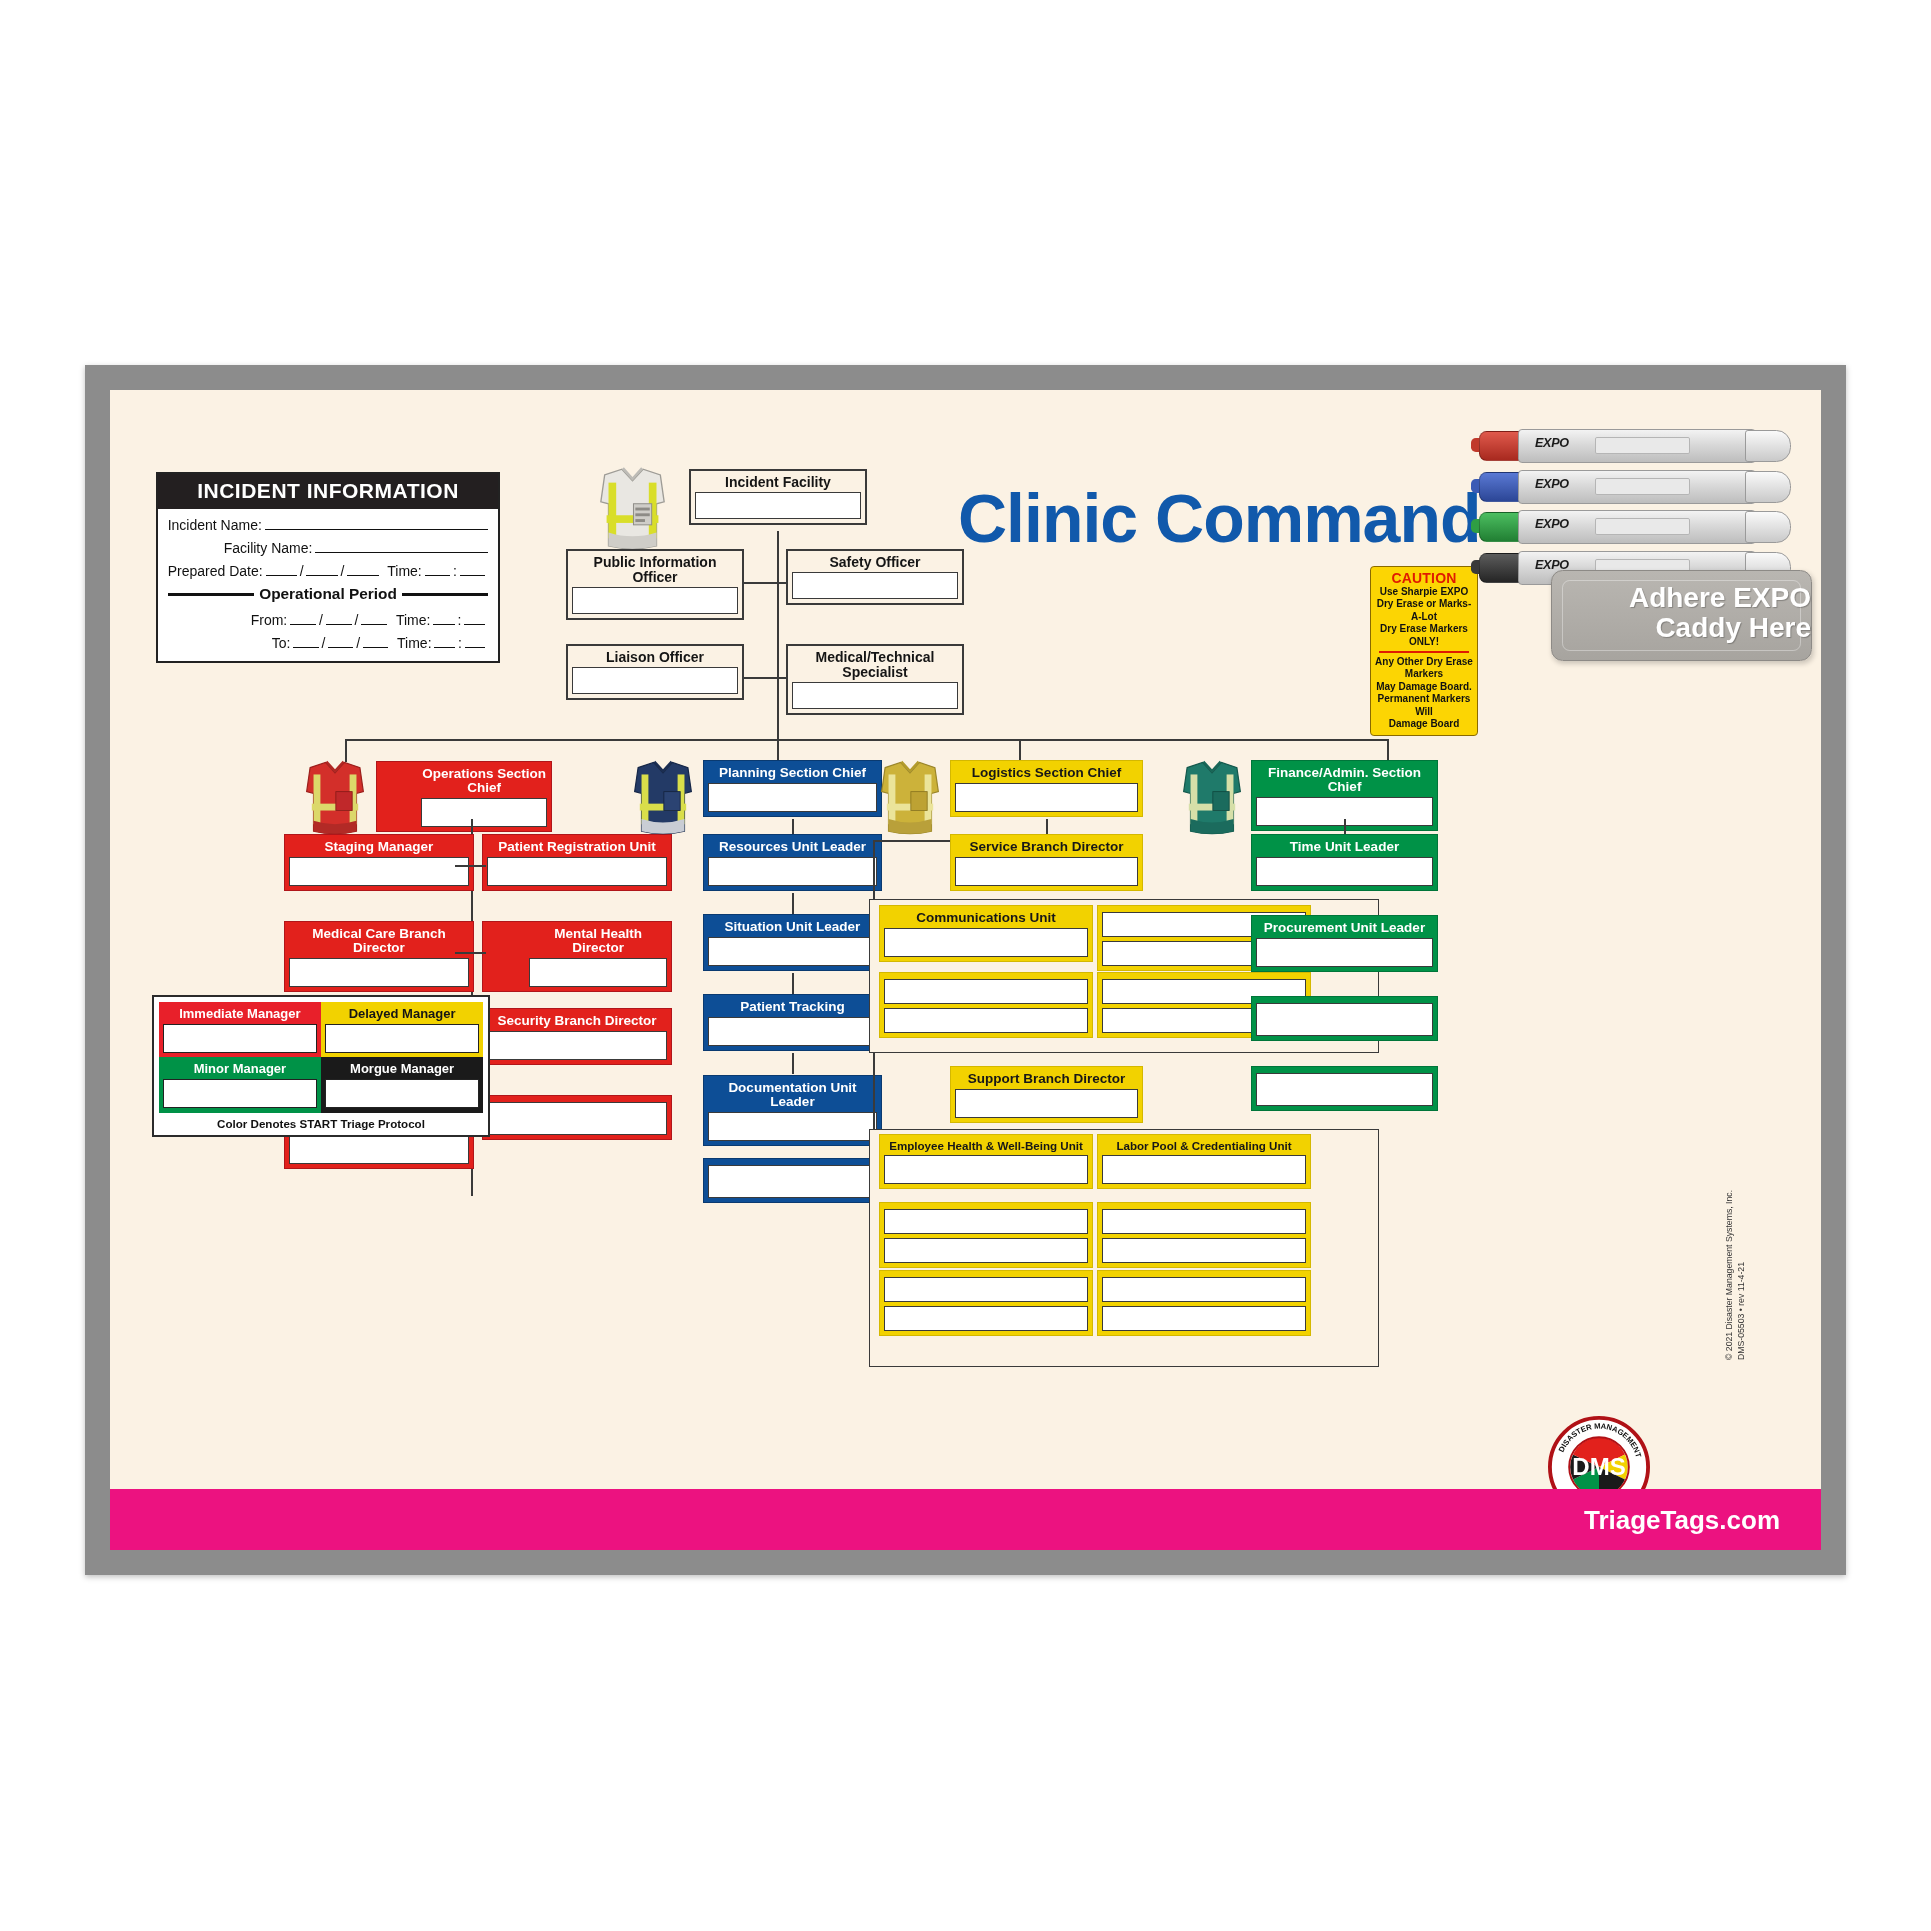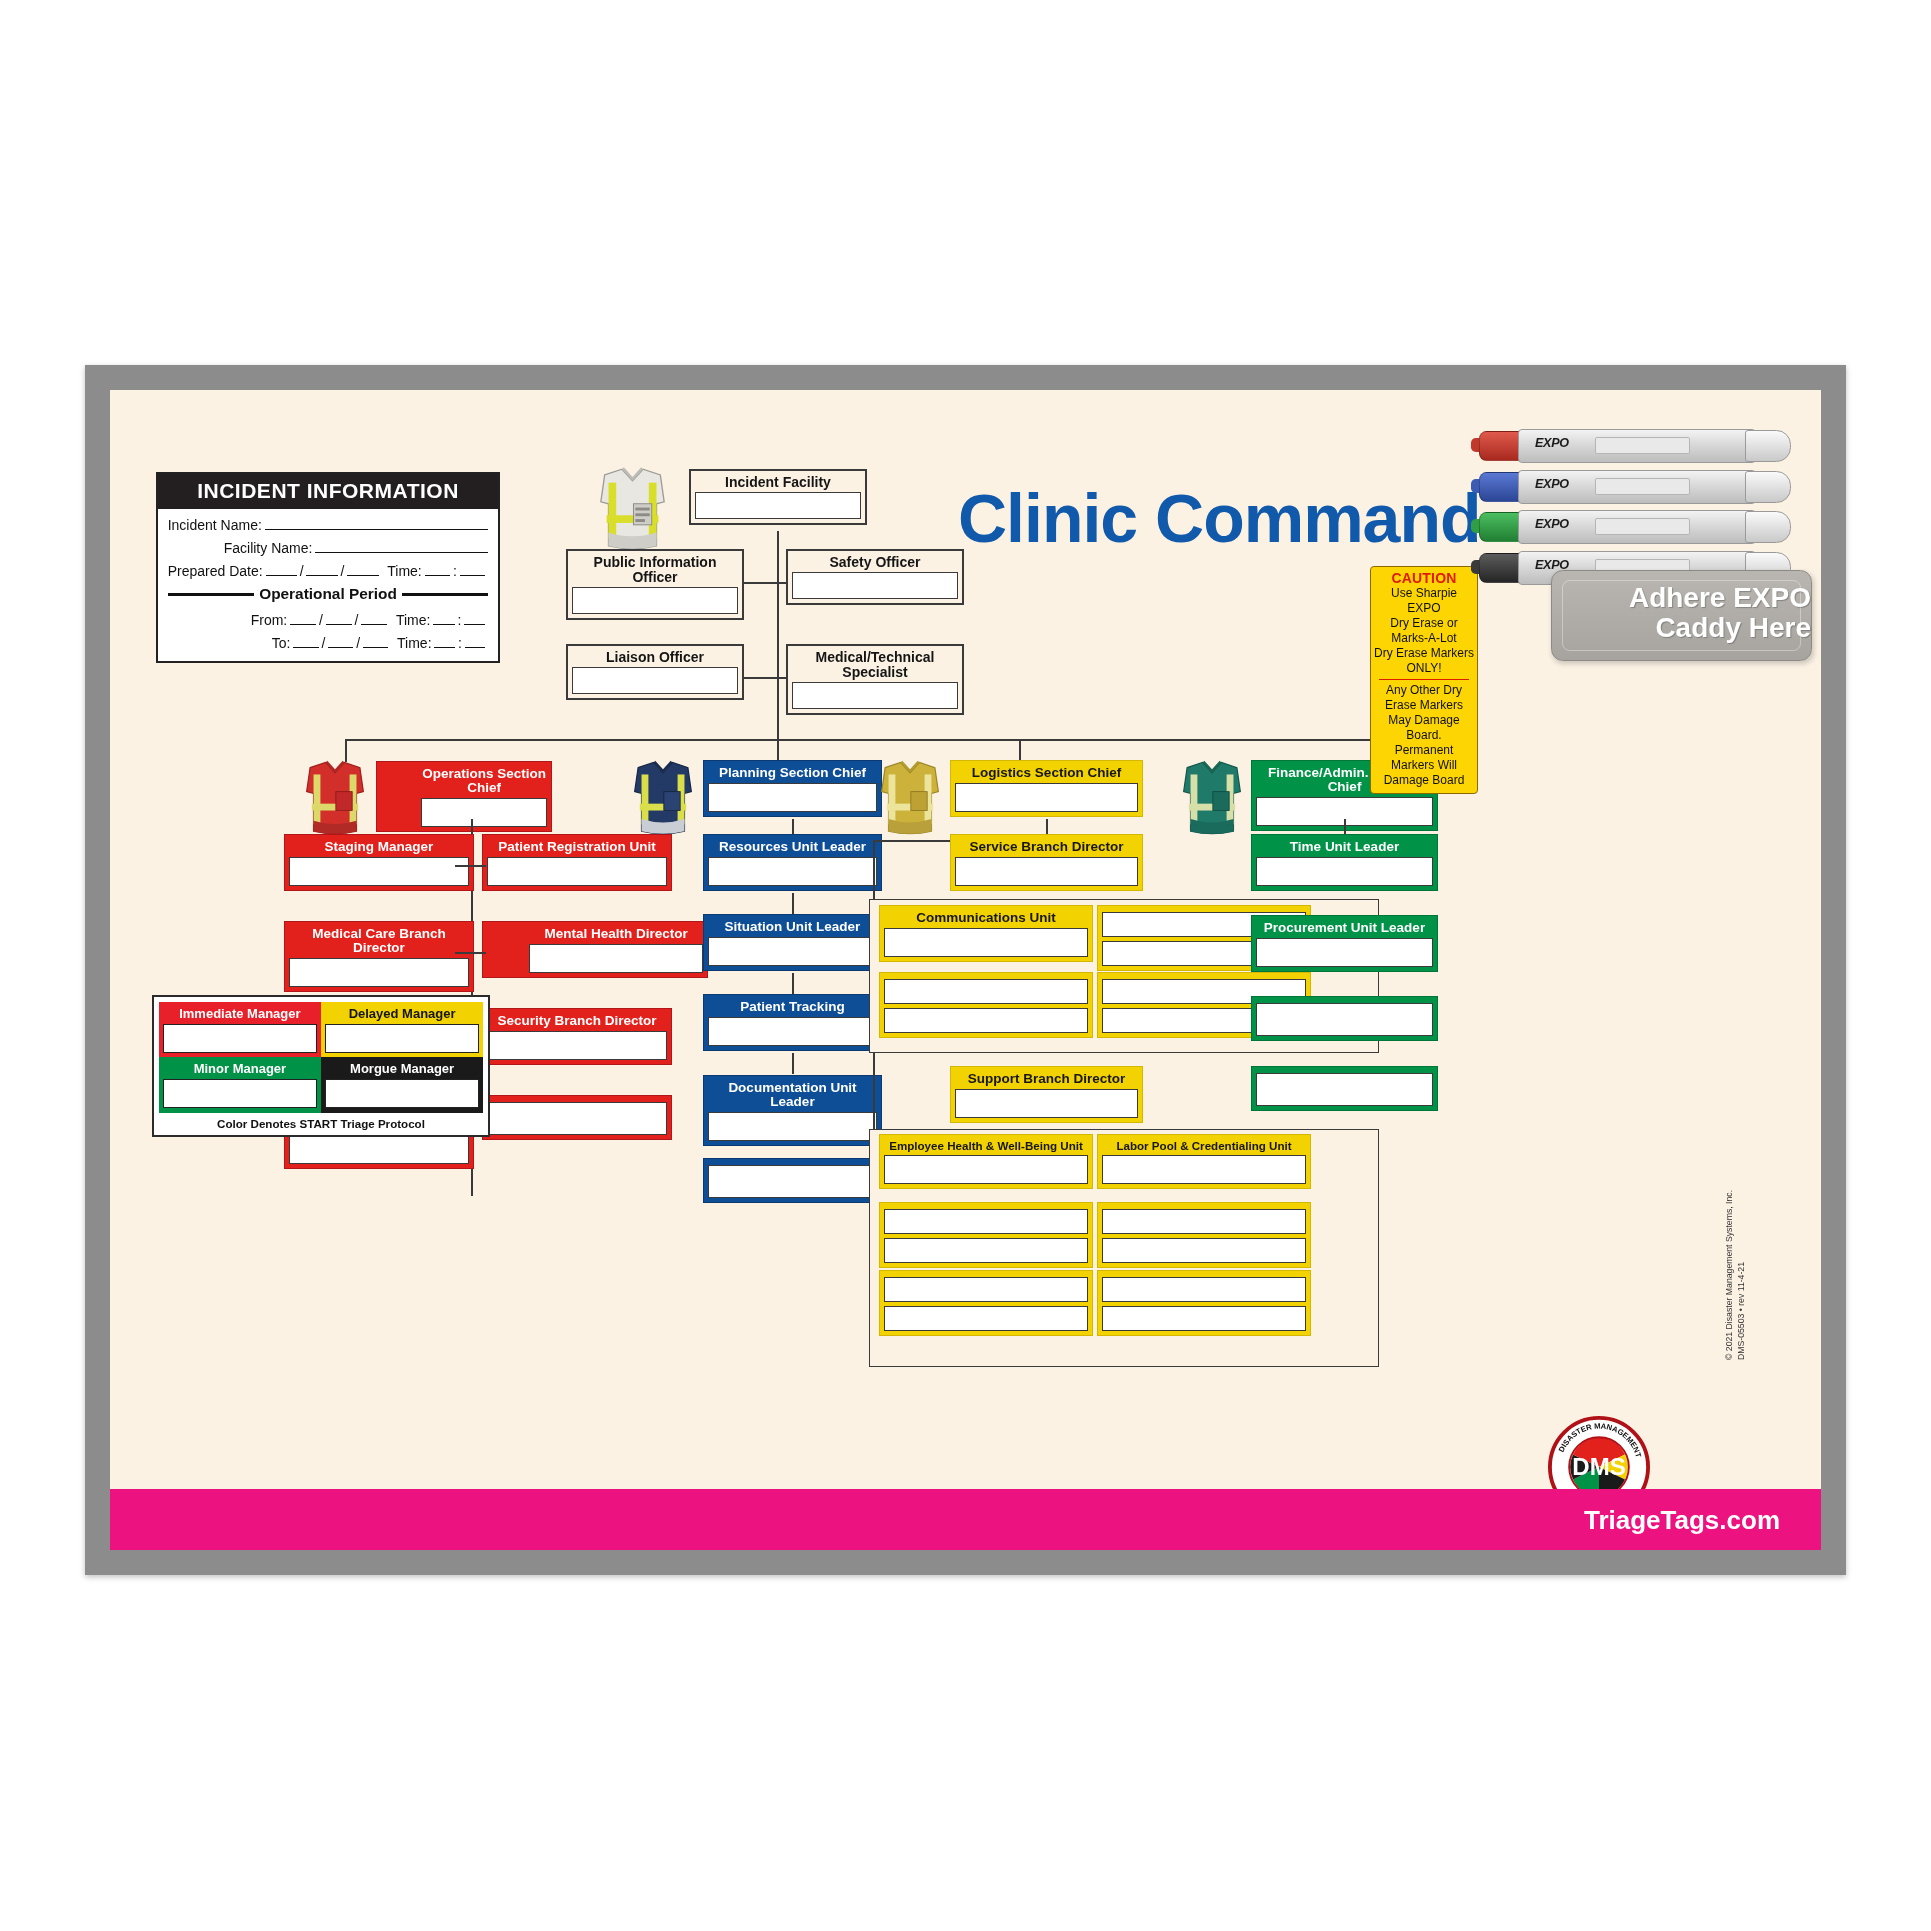--- a/index.html
+++ b/index.html
@@ -86,21 +86,21 @@
   #triage .foot{text-align:center;font-size:11.6px;font-weight:bold;color:#111;padding-top:3.9px;}
 
   
   .grouppanel{position:absolute;border:1.9px solid #3a3a3a;background:#fbf2e4;box-sizing:border-box;}
 
   
   #caution{position:absolute;left:1260px;top:176px;width:108px;
            background:#fcd503;border:1.9px solid #8a6a00;border-radius:3.9px;
            text-align:center;padding:2.9px 1.9px 4.8px;box-sizing:border-box;}
   #caution .ctitle{color:#e01b00;font-size:14px;font-weight:bold;letter-spacing:0.2px;}
-  #caution .cl{color:#111;font-size:12px;font-weight:normal;line-height:1.25;}
+  #caution .cl{color:#111;font-size:10px;font-weight:bold;line-height:1.25;}
   #caution .rule{height:1.5px;background:#e01b00;margin:2.9px 5.8px;}
 
   
   #markers{position:absolute;left:1369px;top:39px;width:319px;height:174px;}
   .marker{position:absolute;left:0;width:311px;height:32px;}
   .mk-body{position:absolute;left:39px;top:0;width:236px;height:32px;
            background:linear-gradient(180deg,#f3f3f3 0%,#d9d9d9 45%,#bdbdbd 100%);
            border:1px solid #9a9a9a;border-radius:3.9px;}
   .mk-cap{position:absolute;left:0;top:1.9px;width:46px;height:28px;border-radius:7.7px 2.9px 2.9px 7.7px;
           border:1px solid rgba(0,0,0,.25);}
@@ -265,21 +265,21 @@
     </div>
     <div class="obox sec red" style="left:372px;top:444px;width:190px;">
       <div class="cap">Patient Registration Unit</div>
       <div class="fill"></div>
     </div>
 
     <div class="obox sec red" style="left:174px;top:531px;width:190px;">
       <div class="cap">Medical Care Branch Director</div>
       <div class="fill"></div>
     </div>
-    <div class="obox sec red" style="left:372px;top:531px;width:226px;padding-left:46px;">
+    <div class="obox sec red" style="left:372px;top:531px;width:190px;padding-left:46px;">
       <div class="cap">Mental Health Director</div>
       <div class="fill"></div>
     </div>
 
     <div class="obox sec red" style="left:174px;top:618px;width:190px;">
       <div class="cap">Triage Unit Leader</div>
       <div class="fill"></div>
     </div>
     <div class="obox sec red" style="left:372px;top:618px;width:190px;">
       <div class="cap">Security Branch Director</div>

